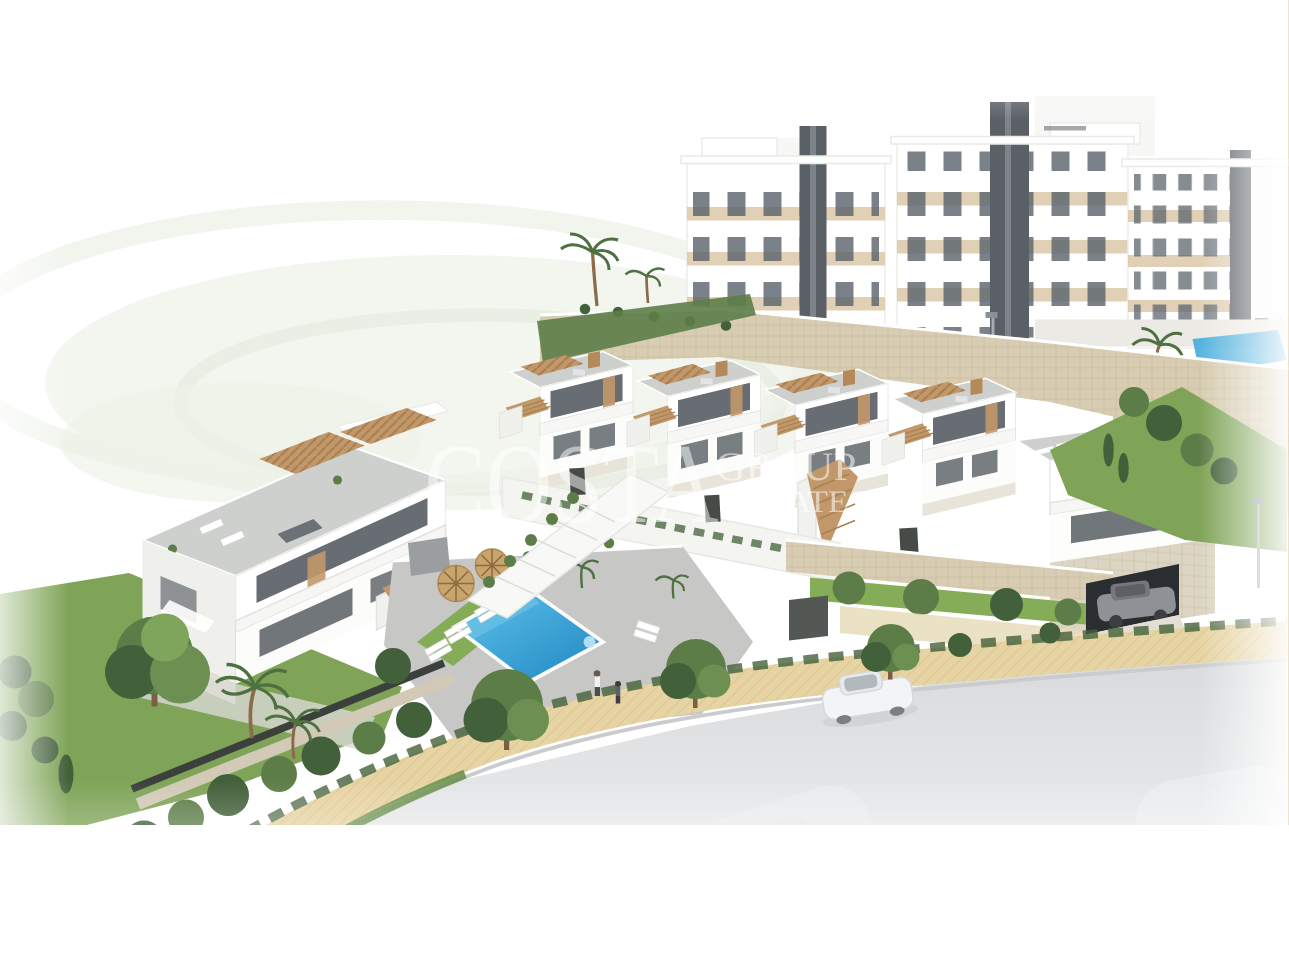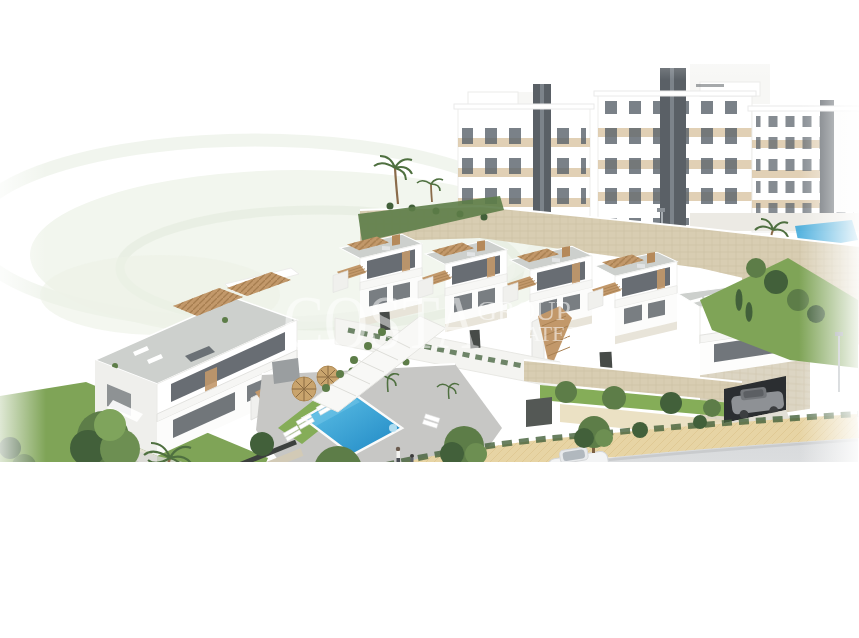--- a/index.html
+++ b/index.html
@@ -1,16 +1,16 @@
 <!DOCTYPE html>
 <html style="--background: #ffffff; --pool_blue_light: #63c5e9; --pool_blue_dark: #1d86c3; --lawn_green: #7fa457; --lawn_bright: #85ad58; --foliage_dark: #42603a; --foliage_mid: #5d7d48; --stone_wall: #d8cdb2; --wood_tan: #c2986a; --beige_panel: #dac4a2; --window_glass: #4d545a; --tower_dark: #5a6066; --roof_gray: #cdd0cd; --deck_gray: #c7c7c5; --path_sand: #e7d4a4; --road_gray: #d9dbdd; --car_white: #f3f4f5; --car_gray: #8e9195; --umbrella_straw: #c9a46d;"><head>
 <meta charset="utf-8">
 <style>
   html,body{margin:0;padding:0;background:#fff;}
-  .stage{position:relative;width:859px;height:462px;background:#a16207;overflow:hidden;font-family:"Liberation Sans",sans-serif;}
+  .stage{position:relative;width:859px;height:550px;background:#a16207;overflow:hidden;font-family:"Liberation Sans",sans-serif;}
   svg{display:block;}
   .lawn{fill:var(--lawn_green,#7fa457);}
   .lawn2{fill:var(--lawn_bright,#85ad58);}
   .stone{fill:var(--stone_wall,#d8cdb2);}
   .wood{fill:var(--wood_tan,#c2986a);}
   .glass{fill:var(--window_glass,#4d545a);}
   .tower{fill:var(--tower_dark,#5a6066);}
   .beige{fill:var(--beige_panel,#dac4a2);}
   .roofg{fill:var(--roof_gray,#cdd0cd);}
   .deck{fill:var(--deck_gray,#c7c7c5);}

